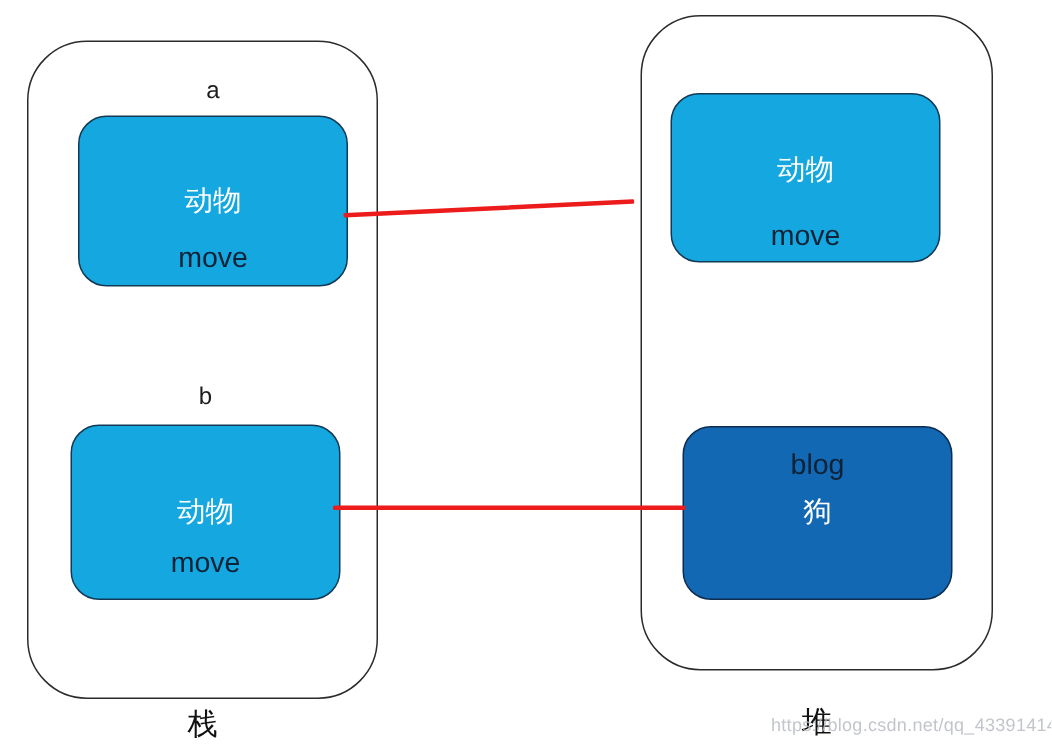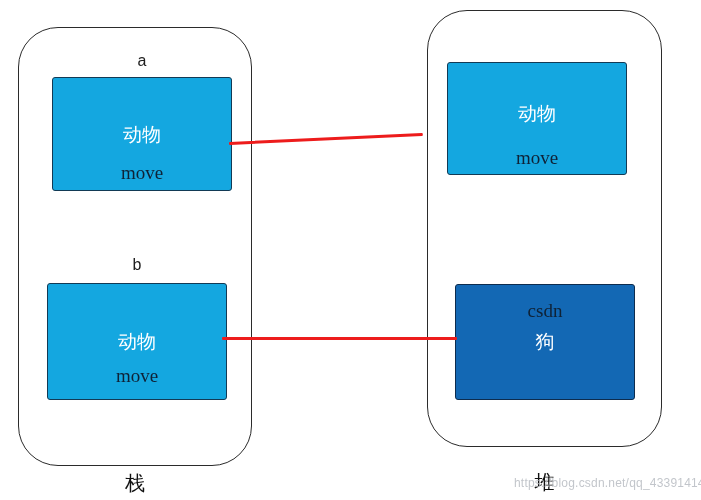--- a/index.html
+++ b/index.html
@@ -22,23 +22,22 @@
     border-radius: 40px;
     background: #ffffff;
     box-sizing: border-box;
   }
   .container.stack { left: 18px; top: 27px; width: 234px; height: 439px; }
   .container.heap  { left: 427px; top: 10px; width: 235px; height: 437px; }
 
   
   .obj-box {
     position: absolute;
-    border-radius: 3px;
+    border-radius: 19px;
     box-sizing: border-box;
-    font-family: Liberation Serif, serif;
   }
   .obj-box.light {
     background: #14a7e0;
     border: 1.5px solid #123a55;
   }
   .obj-box.dark {
     background: #1368b4;
     border: 1.5px solid #0d2c4e;
   }
   .obj-box .line {
@@ -137,21 +136,21 @@
     <span class="line txt-white" style="top:45px">动物</span>
     <span class="line txt-dark" style="top:79px">move</span>
   </div>
 
   <div class="obj-box light box-heap-animal">
     <span class="line txt-white" style="top:38px">动物</span>
     <span class="line txt-dark" style="top:82px">move</span>
   </div>
 
   <div class="obj-box dark box-heap-dog">
-    <span class="line txt-dark" style="top:13px">csdn</span>
+    <span class="line txt-dark" style="top:13px">blog</span>
     <span class="line txt-white" style="top:44px">狗</span>
   </div>
 
   <div class="red-line line-a"></div>
   <div class="red-line line-b"></div>
 
   <div class="region-label stack">栈</div>
   <div class="region-label heap">堆</div>
 
   <div class="watermark">https://blog.csdn.net/qq_43391414</div>

